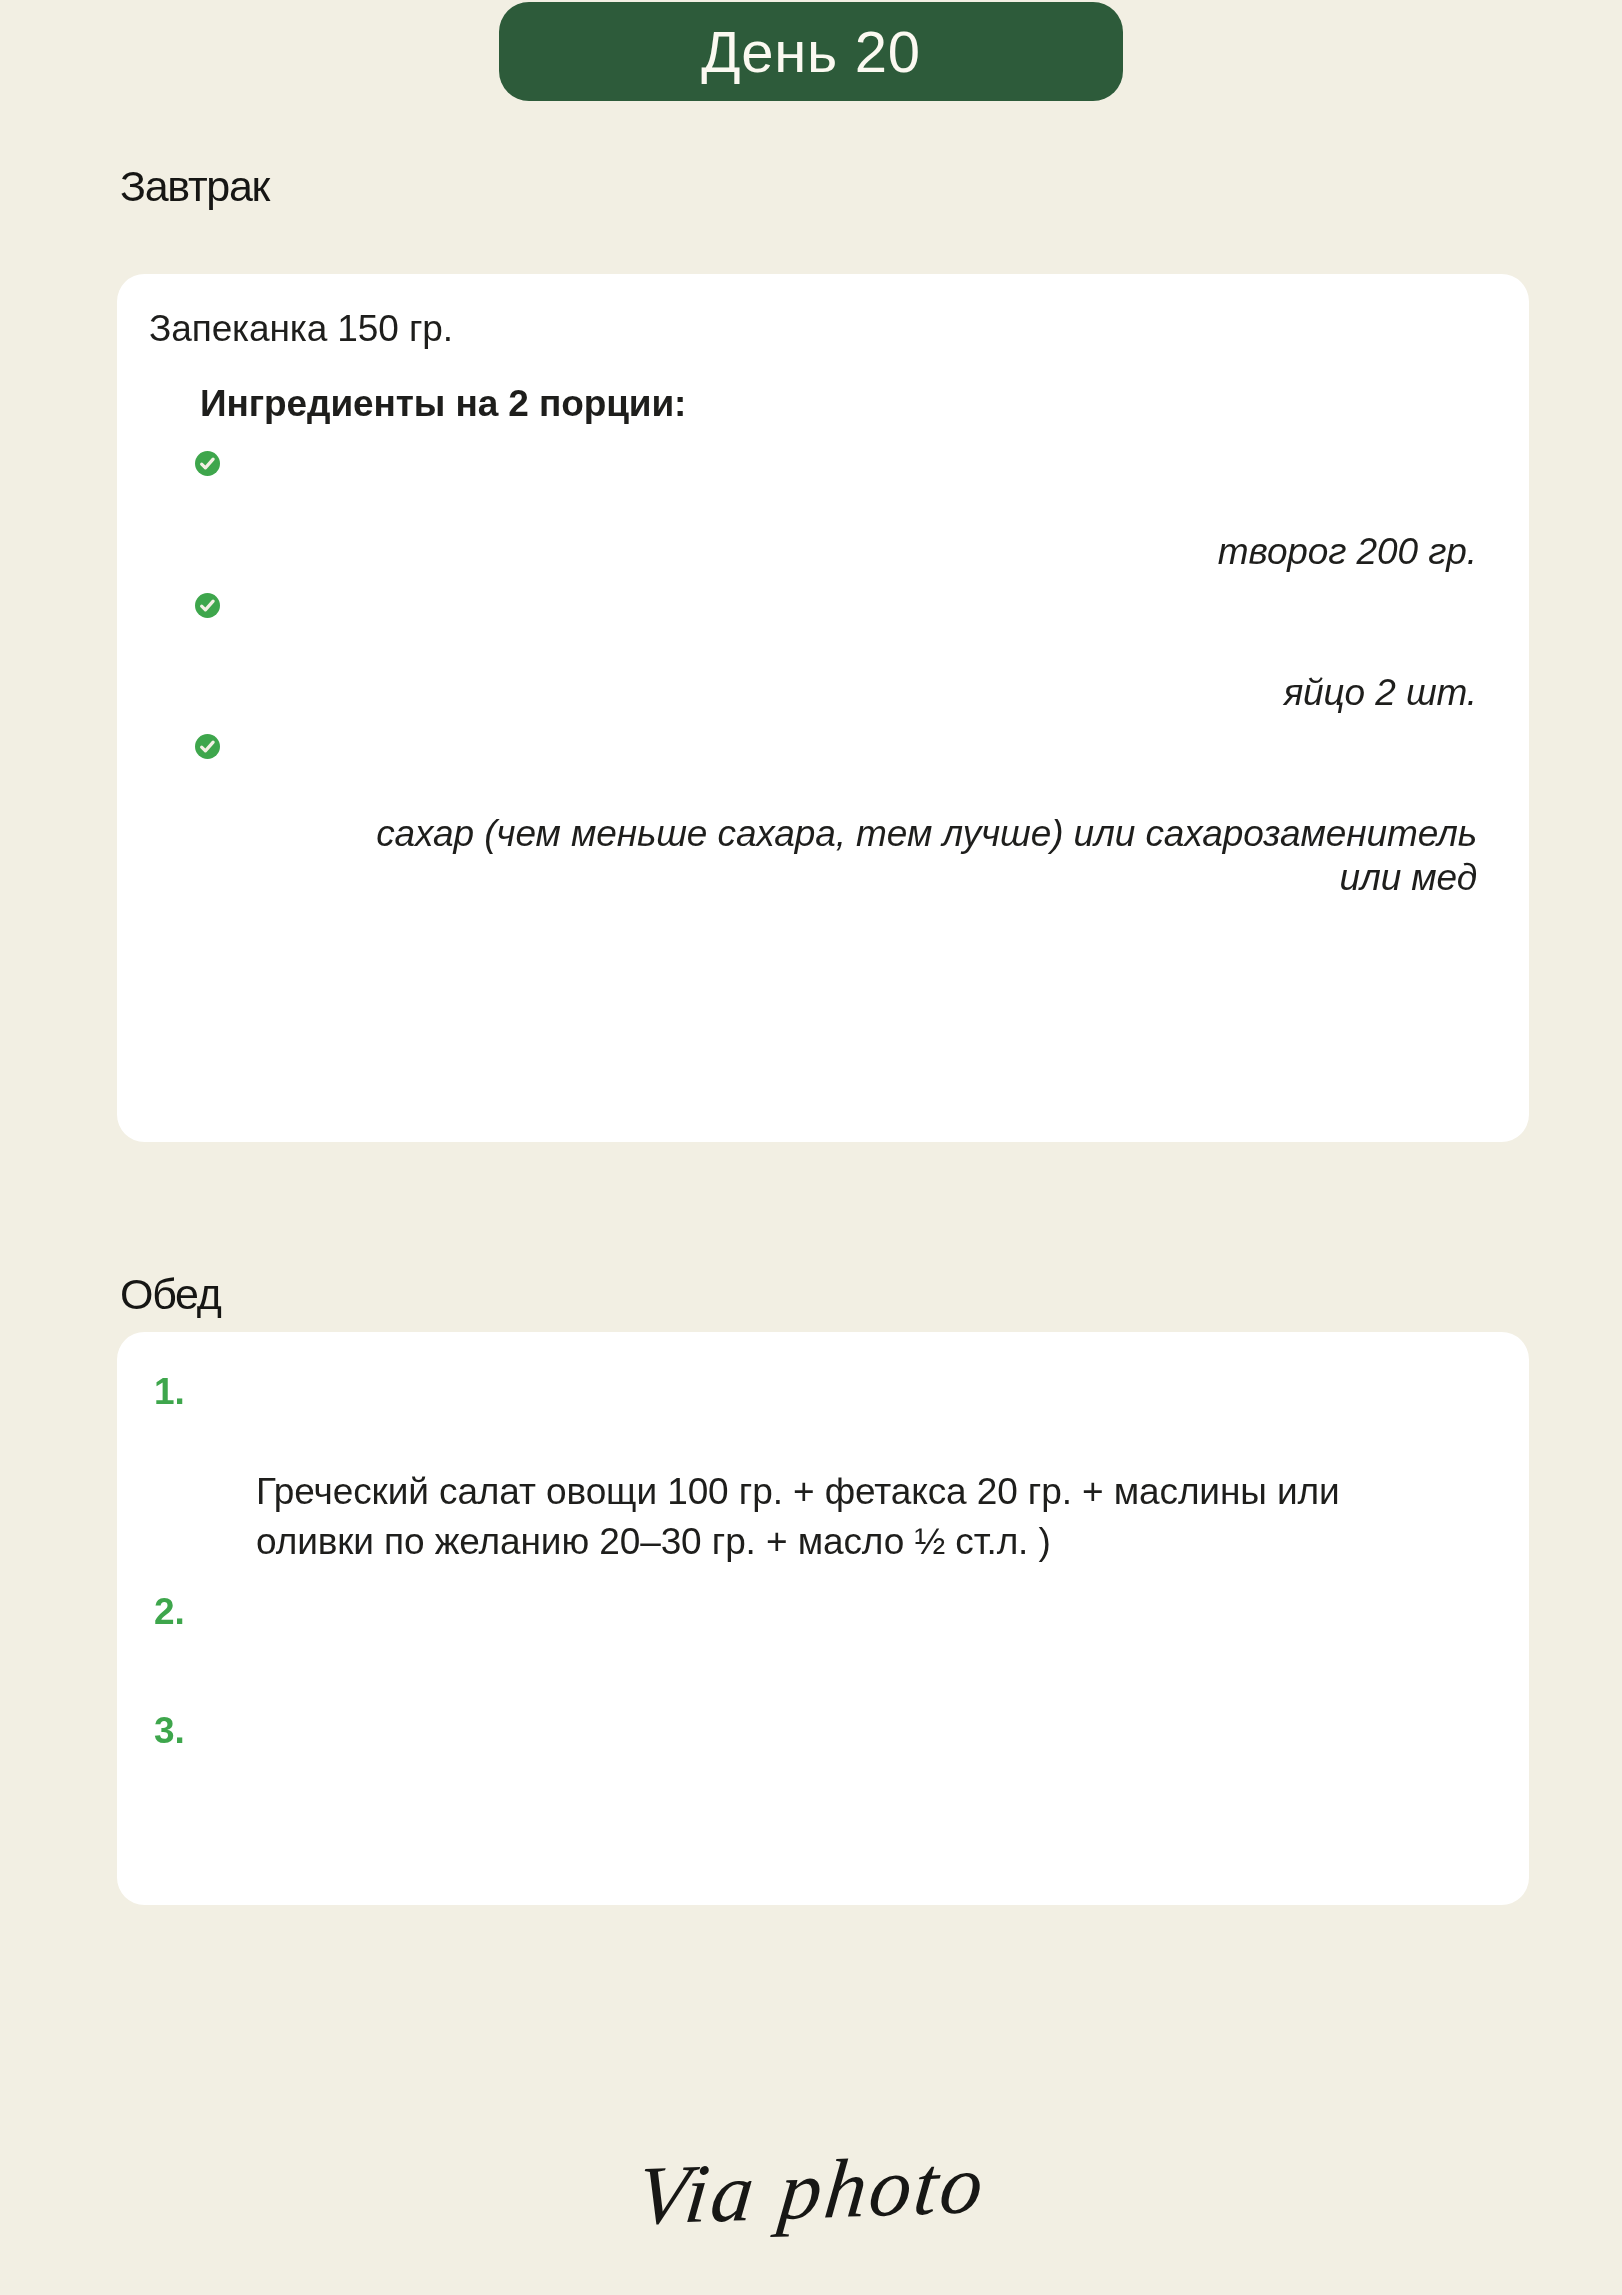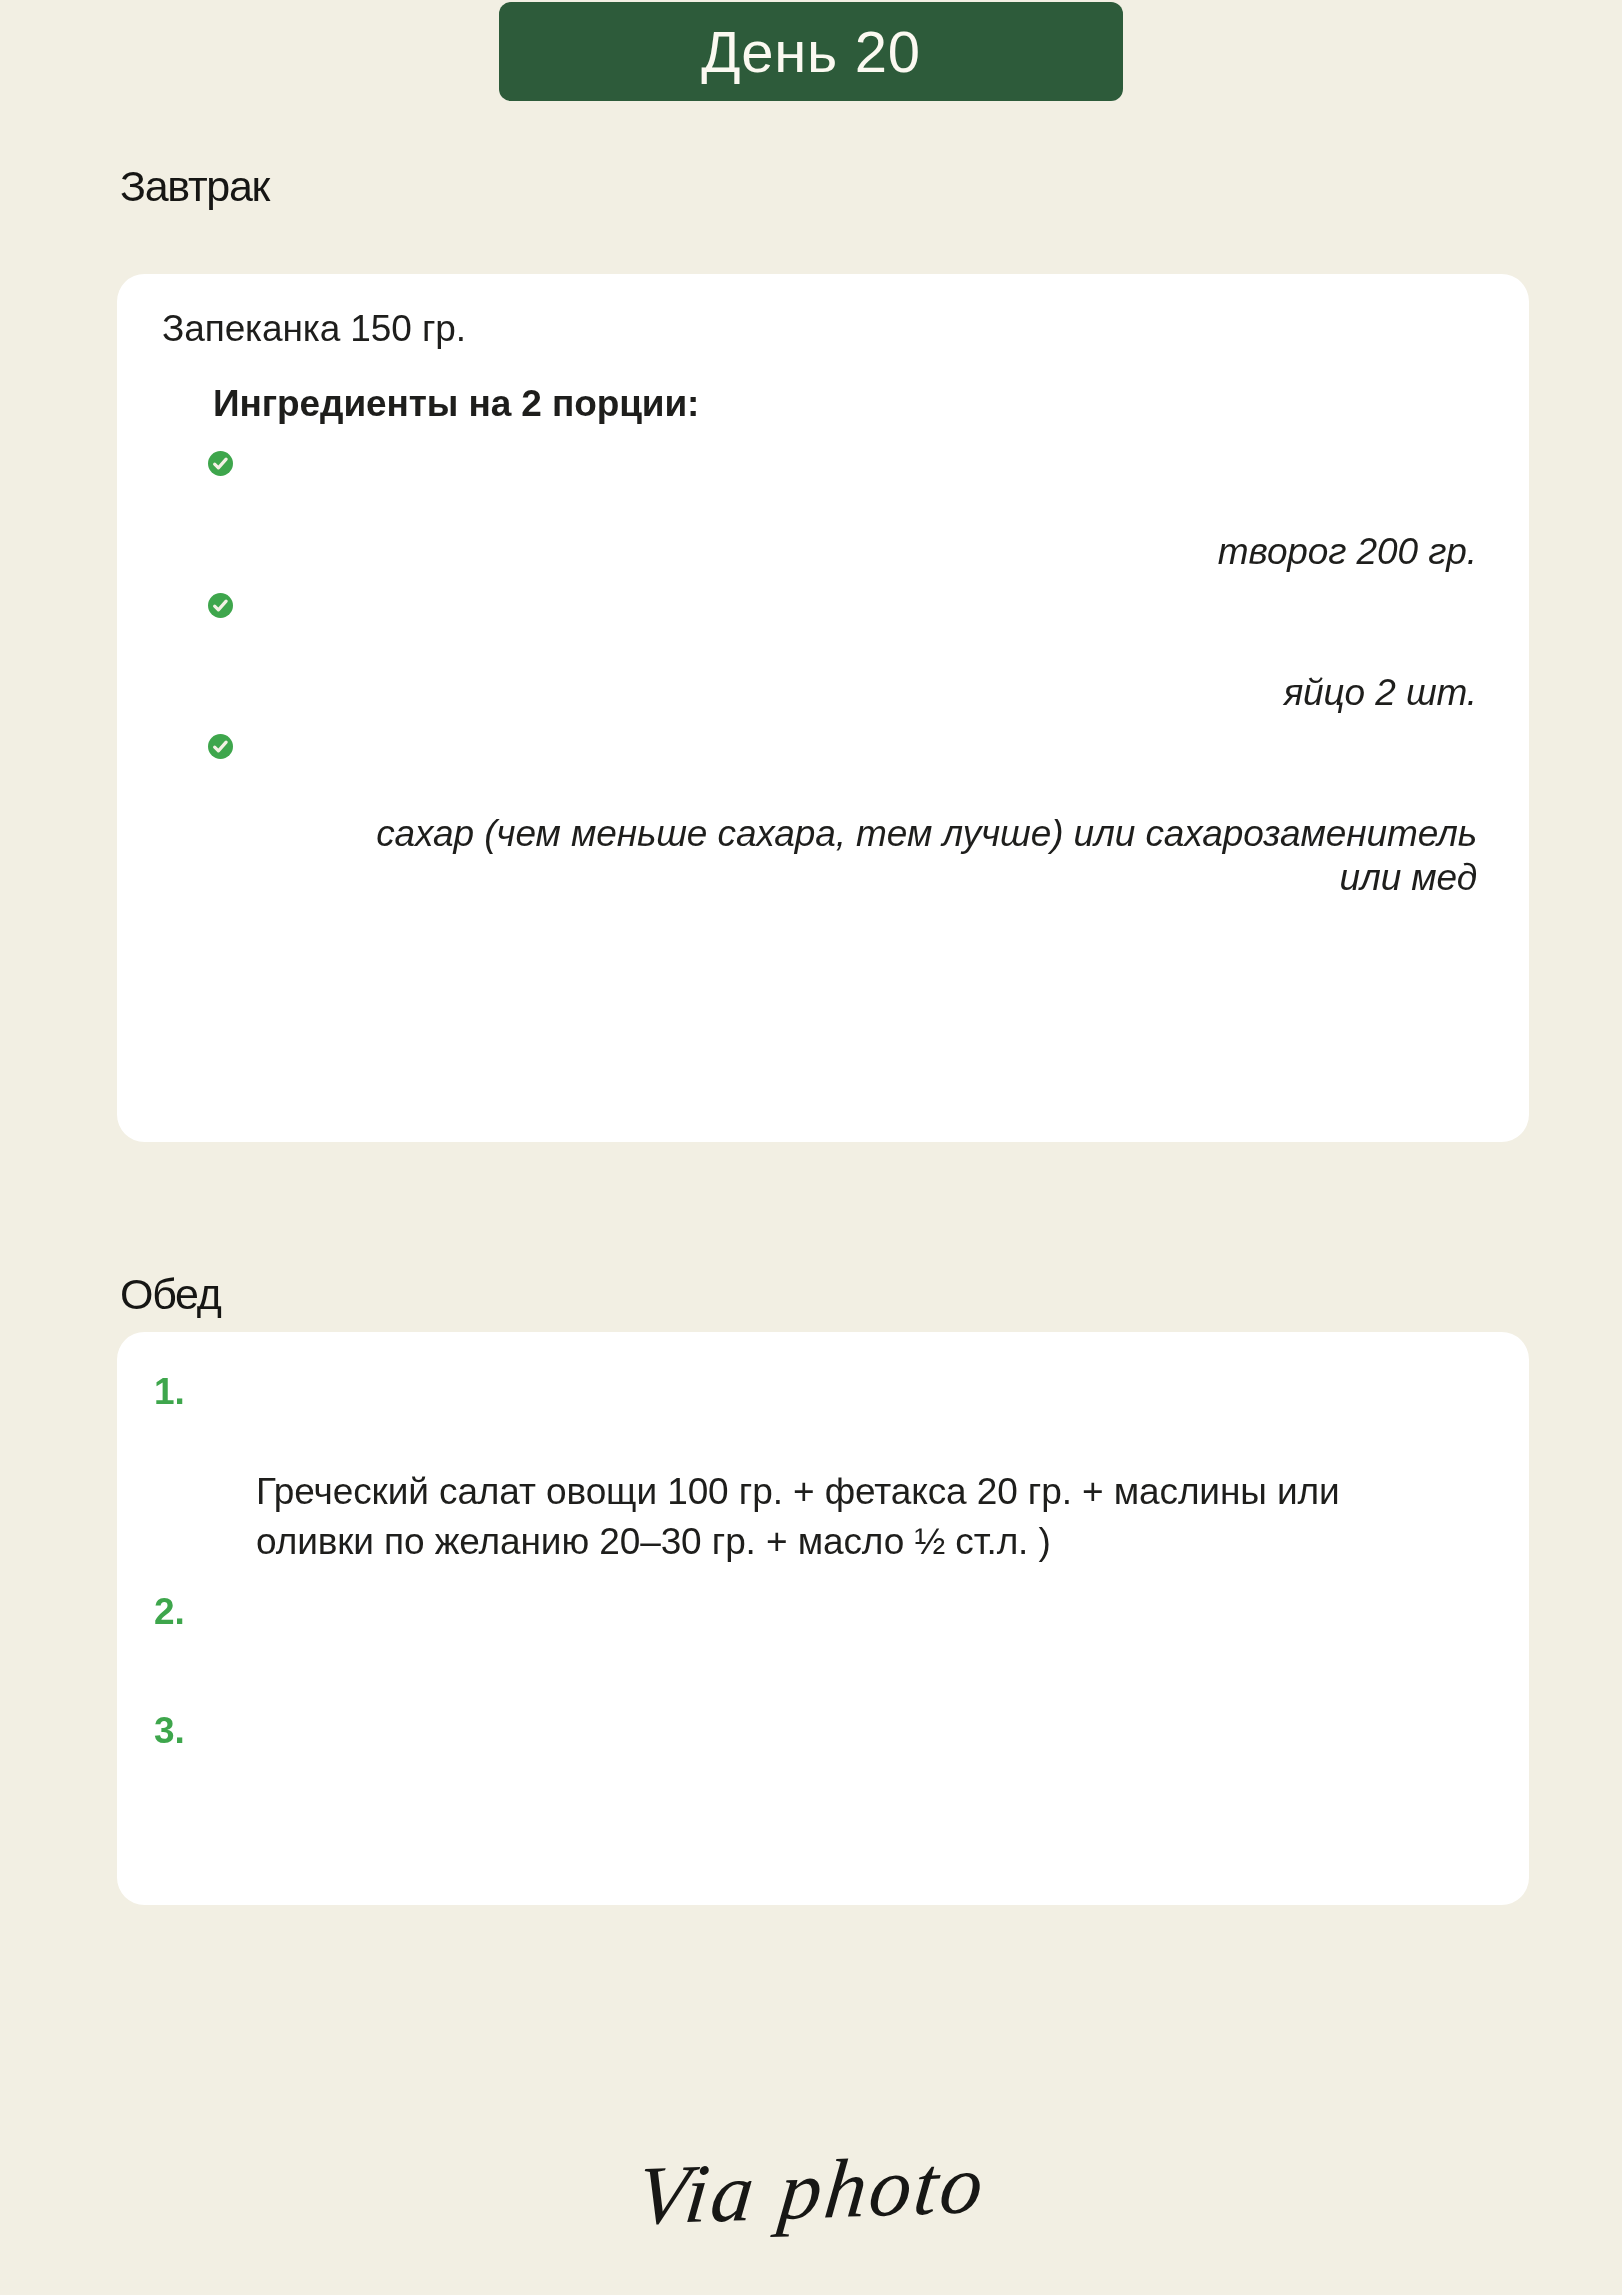--- a/index.html
+++ b/index.html
@@ -19,21 +19,21 @@
   }
 
   
   .day-badge {
     position: absolute;
     left: 499px;
     top: 2px;
     width: 624px;
     height: 99px;
     background: #2d5b3a;
-    border-radius: 12px;
+    border-radius: 30px;
     display: flex;
     align-items: center;
     justify-content: center;
     color: #fbf9f1;
     font-size: 58px;
     letter-spacing: 0.7px;
   }
 
   
   .section-heading {
@@ -55,21 +55,21 @@
     left: 117px;
     width: 1412px;
     background: #ffffff;
     border-radius: 27.5px;
     box-sizing: border-box;
     overflow: hidden;
   }
   .card-breakfast {
     top: 274px;
     height: 868px;
-    padding: 33px 52px 0 45px;
+    padding: 33px 52px 0 32px;
   }
   .card-lunch {
     top: 1332px;
     height: 573px;
     padding: 35px 52px 0 37px;
   }
 
   .dish-line {
     margin: 0;
     font-size: 37px;

